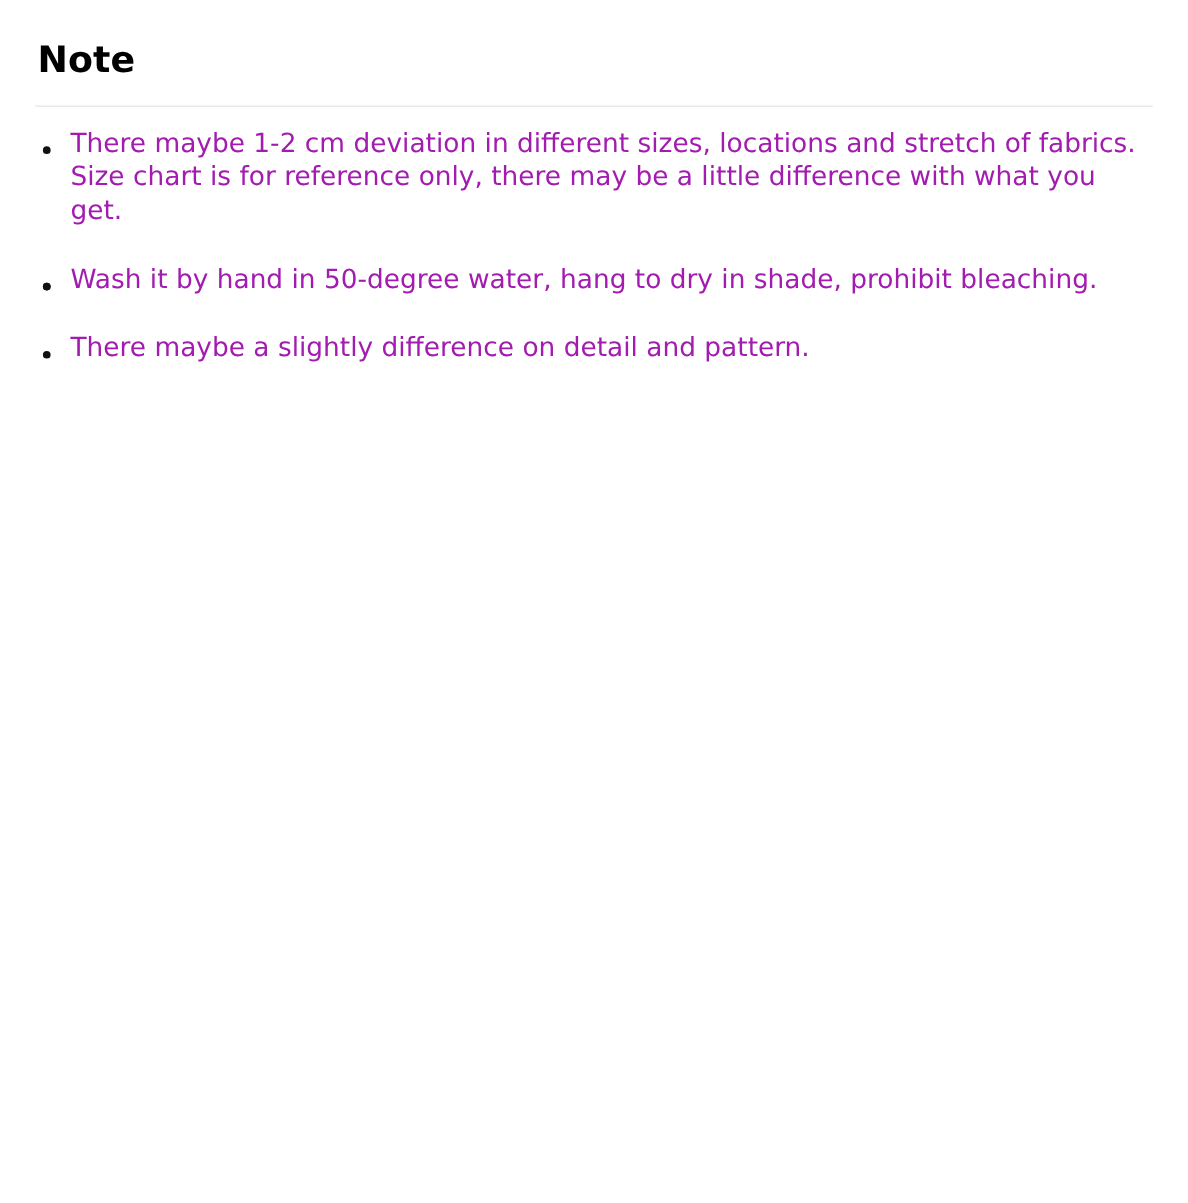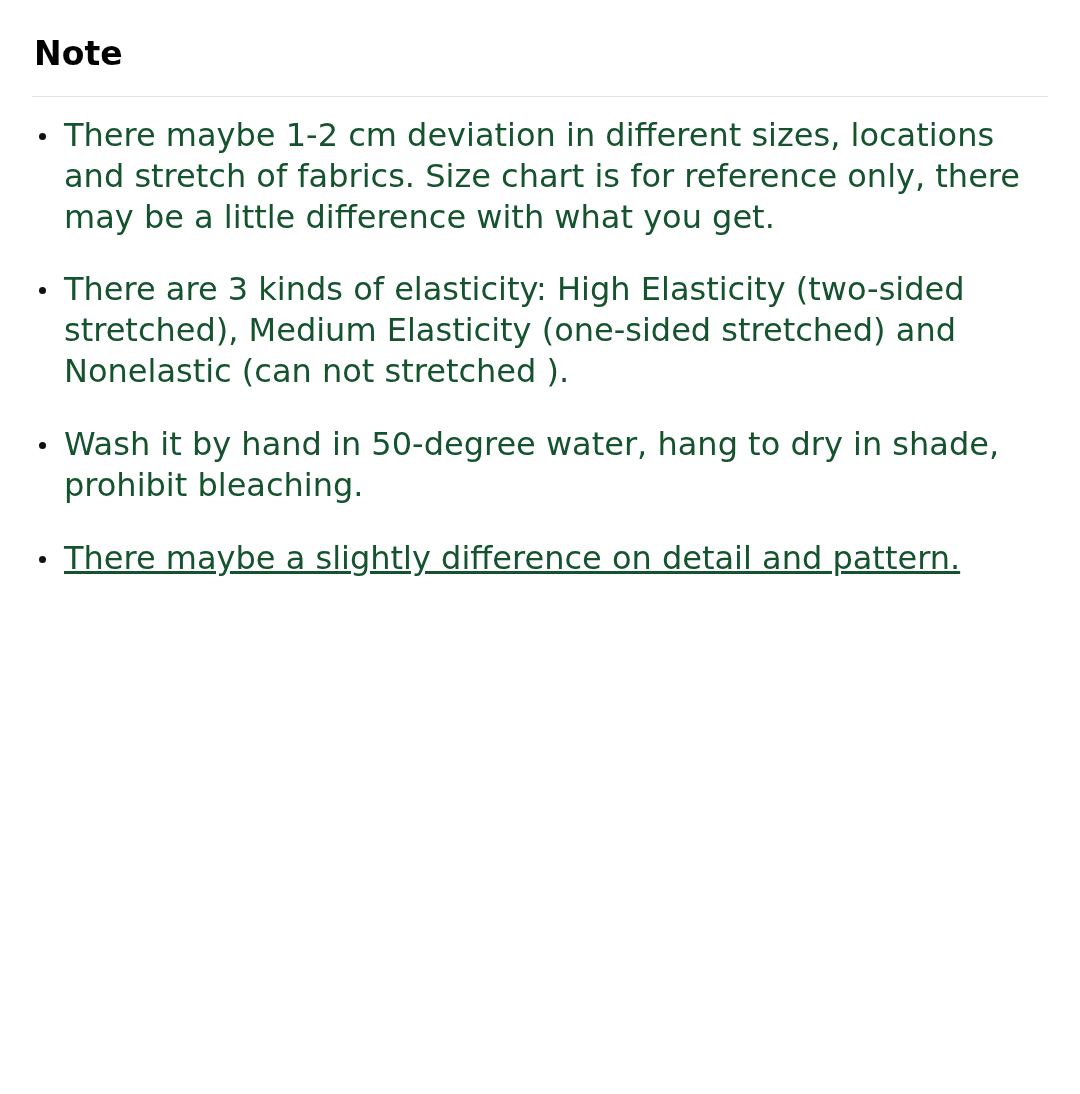--- a/index.html
+++ b/index.html
@@ -38,28 +38,27 @@
   }
   ul.note-list {
     list-style: none;
     margin: 0;
     padding: 0;
   }
   ul.note-list li {
     position: relative;
     padding-left: 32px;
     margin-bottom: 32px;
-    font-size: 32px;
+    font-size: 24px;
     line-height: 1.28;
-    color: #14532d;
+    color: #a21caf;
     max-width: 1012px;
   }
   ul.note-list li:last-child {
     margin-bottom: 0;
-    text-decoration: underline;
   }
   ul.note-list li .bullet {
     position: absolute;
     left: 7px;
     top: 18px;
     width: 7px;
     height: 7px;
     border-radius: 50%;
     background: #111111;
   }
@@ -70,21 +69,20 @@
 <div class="page">
   <h1 class="note-title">Note</h1>
   <div class="divider"></div>
   <ul class="note-list">
     <li>
       <span class="bullet"></span>
       <span>There maybe 1-2 cm deviation in different sizes, locations and stretch of fabrics. Size chart is for reference only, there may be a little difference with what you get.</span>
     </li>
     <li>
       <span class="bullet"></span>
-      <span>There are 3 kinds of elasticity: High Elasticity (two-sided stretched), Medium Elasticity (one-sided stretched) and Nonelastic (can not stretched ).</span>
     </li>
     <li>
       <span class="bullet"></span>
       <span>Wash it by hand in 50-degree water, hang to dry in shade, prohibit bleaching.</span>
     </li>
     <li>
       <span class="bullet"></span>
       <span>There maybe a slightly difference on detail and pattern.</span>
     </li>
   </ul>

